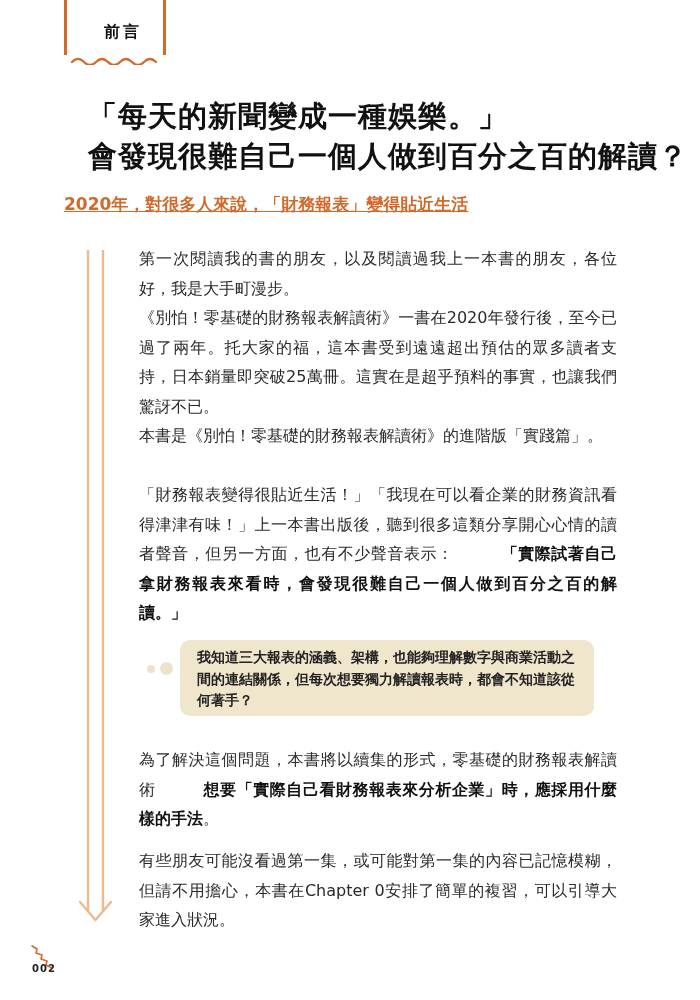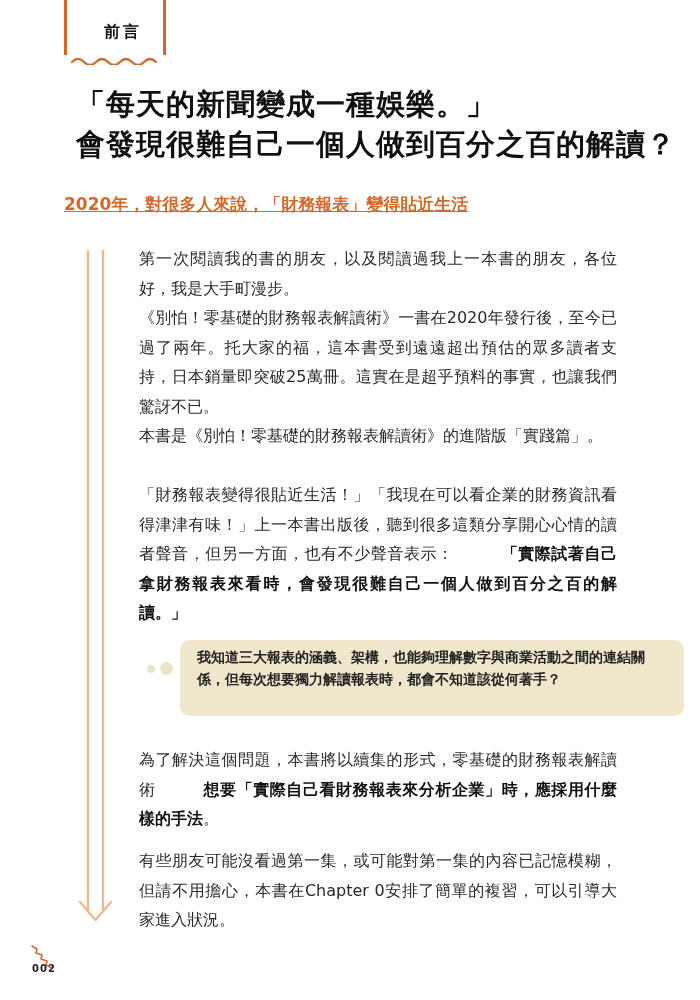--- a/index.html
+++ b/index.html
@@ -119,21 +119,21 @@
       top: 0;
       width: 13px;
       height: 13px;
       border-radius: 50%;
       background: #ebe3cc;
     }
     .speech-bubble {
       position: absolute;
       left: 180px;
       top: 640px;
-      width: 504px;
+      width: 414px;
       height: 76px;
       background: #f0e6cc;
       border-radius: 10px;
       box-sizing: border-box;
       padding: 7px 14px 0 17px;
       font-size: 14px;
       line-height: 21.5px;
       font-weight: bold;
       color: #222;
     }
@@ -157,21 +157,21 @@
 </head>
 <body>
 
 <div class="section-tab">
   <div class="section-tab-label">前言</div>
 </div>
 <svg class="tab-wave" viewBox="0 0 92 10">
   <path d="M2 7 Q 8 1 14 7 T 26 7 T 38 7 T 50 7 T 62 7 T 74 7 T 86 7" fill="none" stroke="#d2692a" stroke-width="2.2" stroke-linecap="round"></path>
 </svg>
 
-<h1 class="headline" style="margin:0;">
+<h1 class="headline" style="margin:12px;">
   <span class="line">「每天的新聞變成一種娛樂。」</span>
   <span class="line">會發現很難自己一個人做到百分之百的解讀？</span>
 </h1>
 
 <h2 class="subheading" style="margin:0;text-decoration:underline;">2020年，對很多人來說，「財務報表」變得貼近生活</h2>
 
 <svg class="arrow-deco" viewBox="0 0 36 678">
   <line x1="10" y1="2" x2="10" y2="664" stroke="#efb98e" stroke-width="2.4"></line>
   <line x1="25" y1="2" x2="25" y2="664" stroke="#efb98e" stroke-width="2.4"></line>
   <polyline points="2,654 17.5,672 33,654" fill="none" stroke="#efb98e" stroke-width="2.4" stroke-linejoin="round" stroke-linecap="round"></polyline>

